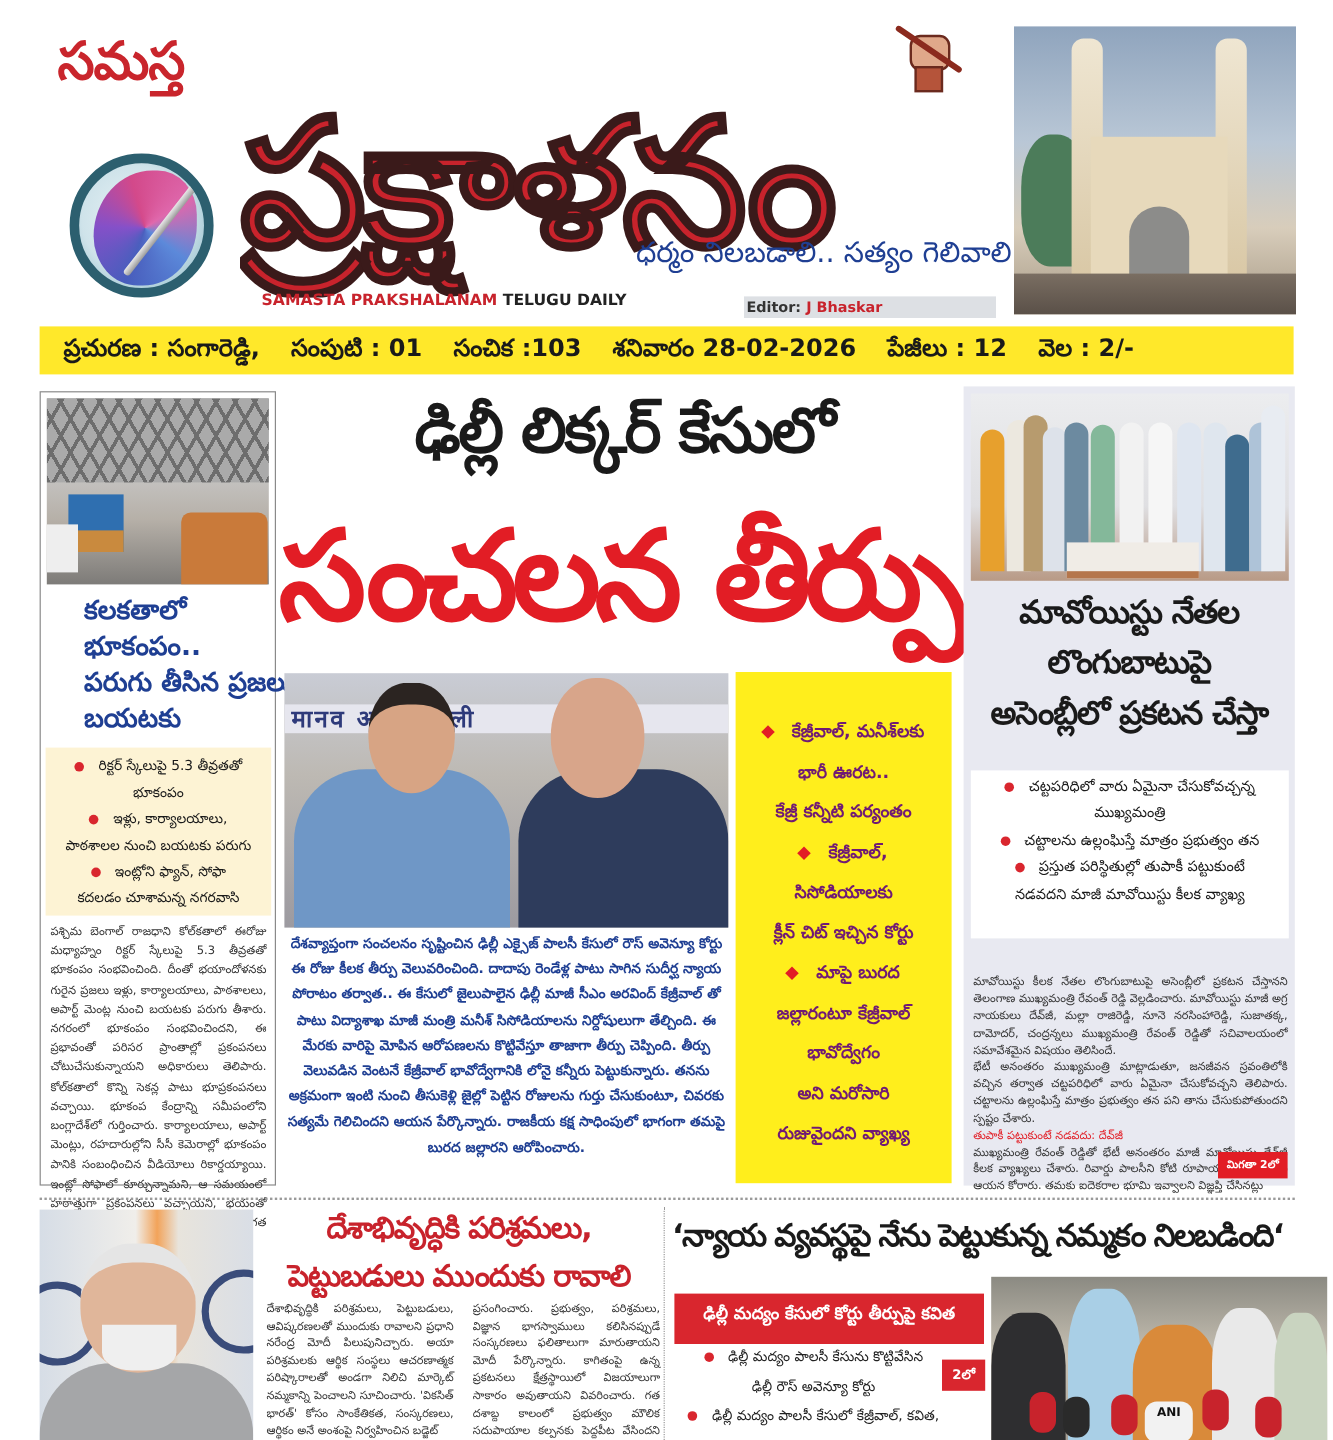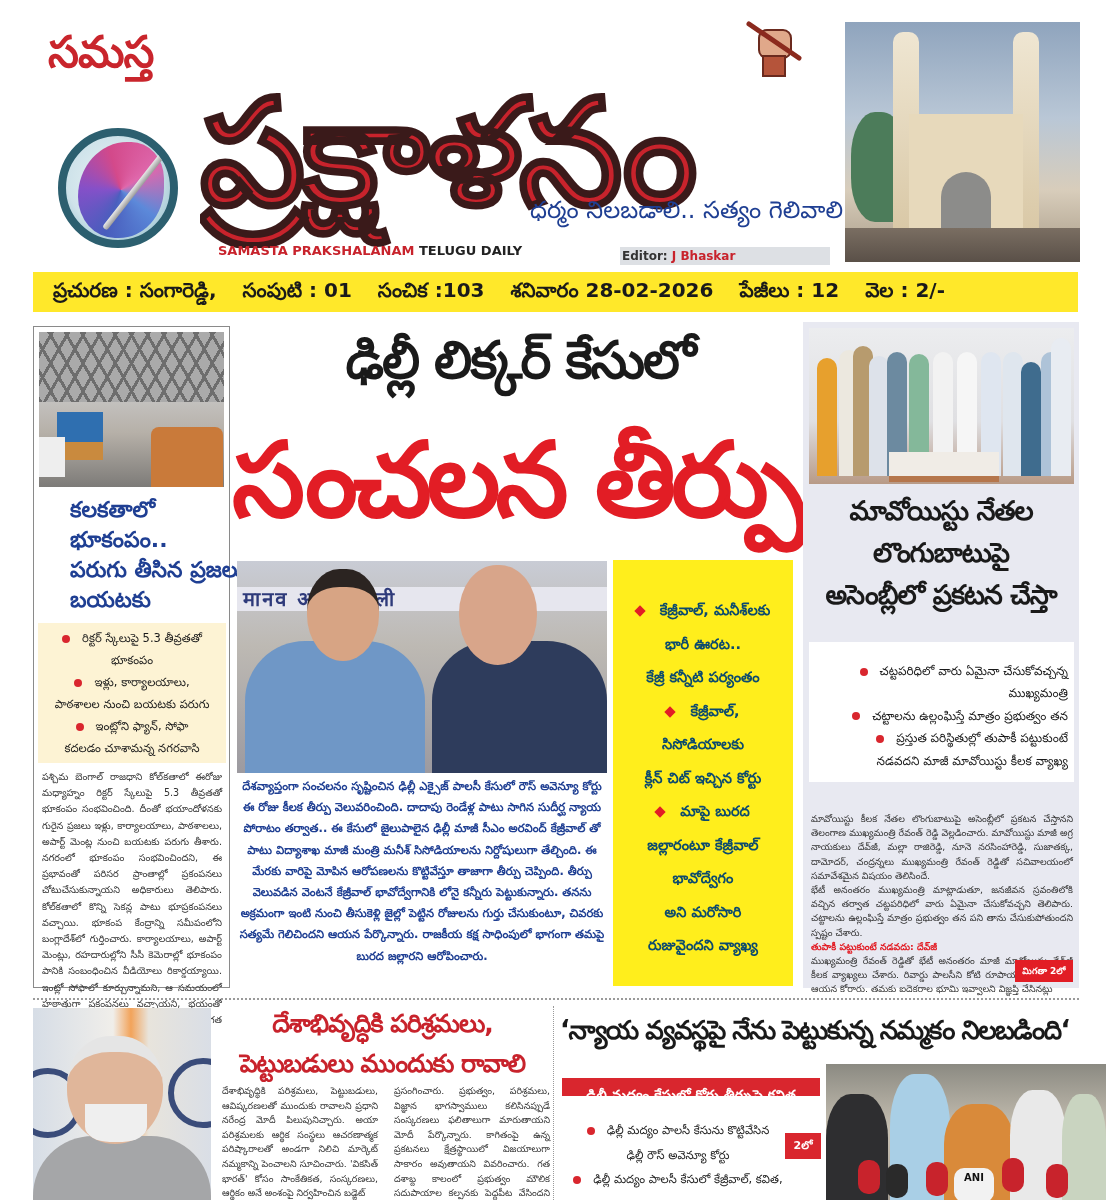--- a/index.html
+++ b/index.html
@@ -62,53 +62,53 @@
     background: linear-gradient(180deg, #c9ccd5 0%, #bdb9b3 40%, #9c9aa0 100%); }
   .banner-hindi { position: absolute; left: 0; top: 26px; width: 100%; height: 24px; background: #e6e6ee; color: #2e3a7a; font-weight: bold; font-size: 20px; line-height: 24px; padding-left: 6px; letter-spacing: 2px; }
   .man1 { position: absolute; left: 8px; top: 80px; width: 180px; height: 140px; background: #6f97c6; border-radius: 60px 60px 0 0; }
   .head1 { position: absolute; left: 70px; top: 8px; width: 72px; height: 92px; background: #d7a484; border-radius: 45% 45% 50% 50%; border-top: 18px solid #2b2421; }
   .man2 { position: absolute; left: 195px; top: 80px; width: 175px; height: 140px; background: #2e3c5c; border-radius: 60px 60px 0 0; }
   .head2 { position: absolute; left: 222px; top: 4px; width: 78px; height: 100px; background: #d8a58a; border-radius: 48% 48% 50% 50%; }
 
   .lead-body { left: 237px; top: 776px; width: 370px; font-size: 11.5px; line-height: 21.2px; text-align: center; color: #1f3f93; font-weight: bold; }
 
   .lead-highlights { left: 613px; top: 560px; width: 180px; height: 426px; background: #ffee1c; padding: 34px 4px 4px 4px;
-    font-size: 14.5px; line-height: 33.5px; text-align: center; font-weight: bold; color: #0c4a6e; }
+    font-size: 14.5px; line-height: 33.5px; text-align: center; font-weight: bold; color: #701a75; }
   .diamond { display: inline-block; width: 8px; height: 8px; background: #e21d25; transform: rotate(45deg); margin-right: 16px; vertical-align: middle; }
 
   
   .rcol { left: 803px; top: 322px; width: 276px; height: 666px; background: #e8e9f1; }
   .photo-group { position: absolute; left: 6px; top: 6px; width: 265px; height: 156px; overflow: hidden;
     background: linear-gradient(180deg, #ecedef 0%, #dfdfe2 60%, #b89a86 100%); }
   .gp { position: absolute; bottom: 8px; width: 20px; border-radius: 10px 10px 0 0; }
   .table-white { position: absolute; left: 80px; bottom: 2px; width: 110px; height: 30px; background: #f0ece6; border-bottom: 6px solid #b5764c; }
   .r-headline { position: absolute; left: 0; top: 168px; width: 276px; text-align: center; font-weight: bold; font-size: 27px; line-height: 42px; color: #1a1a1a; letter-spacing: -1px; }
-  .r-bullets { position: absolute; left: 6px; top: 320px; width: 265px; height: 140px; background: #ffffff; padding: 18px 6px; font-size: 12px; line-height: 22.4px; text-align: right; }
+  .r-bullets { position: absolute; left: 6px; top: 320px; width: 265px; height: 140px; background: #ffffff; padding: 2px 6px; font-size: 12px; line-height: 22.4px; text-align: center; }
   .r-body { position: absolute; left: 8px; top: 490px; width: 262px; font-size: 9.4px; line-height: 14.2px; color: #333; text-align: justify; }
-  .r-subhead { color: #e21d25; font-weight: bold; display: block; }
+  .r-subhead { color: #e21d25; font-weight: normal; display: block; }
   .continued { position: absolute; right: 6px; bottom: 6px; width: 58px; height: 22px; background: #e21d25; color: #fff; font-size: 9px; font-weight: bold; text-align: center; line-height: 22px; }
 
   .dotted-rule { left: 33px; top: 998px; width: 1046px; border-top: 2px dotted #9a9a9a; }
 
   
   .photo-modi { left: 33px; top: 1008px; width: 178px; height: 192px; overflow: hidden;
     background: linear-gradient(90deg, #d6dde6 0%, #f0eeea 45%, #f2a35a 55%, #e8e4dc 65%, #d9dee6 100%); }
   .modi-head { position: absolute; left: 34px; top: 28px; width: 96px; height: 108px; background: #e0b69a; border-radius: 45% 45% 50% 50%; border-top: 16px solid #e5e5e5; }
   .modi-beard { position: absolute; left: 52px; top: 96px; width: 62px; height: 38px; background: #efefef; border-radius: 0 0 40% 40%; }
   .modi-vest { position: absolute; left: 0; top: 128px; width: 178px; height: 70px; background: #a5a6a8; border-radius: 60px 60px 0 0; }
   .chakra { position: absolute; width: 70px; height: 70px; border-radius: 50%; border: 6px solid #3a4c7a; }
 
   .b-headline { left: 215px; top: 1004px; width: 335px; text-align: center; font-weight: bold; color: #c8232c; font-size: 25px; line-height: 40px; letter-spacing: -1px; }
   .b-body { left: 222px; top: 1084px; width: 328px; display: flex; gap: 16px; font-size: 9.4px; line-height: 14.6px; color: #333; text-align: justify; }
   .b-body p { flex: 1; }
 
   .vdiv { left: 553px; top: 1006px; height: 194px; border-left: 1.5px dotted #9a9a9a; }
 
   .k-headline { left: 560px; top: 1004px; width: 530px; font-weight: bold; font-size: 26px; letter-spacing: -1.5px; line-height: 52px; color: #1a1a1a; white-space: nowrap; }
-  .k-redbar { left: 562px; top: 1078px; width: 258px; height: 18px; background: #d9262e; color: #fff; font-size: 14px; font-weight: bold; line-height: 34px; text-align: center; }
+  .k-redbar { left: 562px; top: 1078px; width: 258px; height: 42px; background: #d9262e; color: #fff; font-size: 14px; font-weight: bold; line-height: 34px; text-align: center; }
   .k-bullets { left: 562px; top: 1118px; width: 232px; font-size: 11.5px; line-height: 24.5px; text-align: center; color: #222; }
   .badge-2lo { left: 785px; top: 1133px; width: 36px; height: 26px; background: #d9262e; color: #fff; font-weight: bold; font-size: 11px; text-align: center; line-height: 26px; }
   .photo-kavitha { left: 826px; top: 1064px; width: 280px; height: 136px; overflow: hidden;
     background: linear-gradient(180deg, #8b8a82 0%, #c9c2b4 50%, #a7a095 100%); }
   .kp { position: absolute; border-radius: 40% 40% 0 0; }
   .mic { position: absolute; width: 22px; height: 34px; border-radius: 10px; }
 </style>
 </head>
 <body>
 

